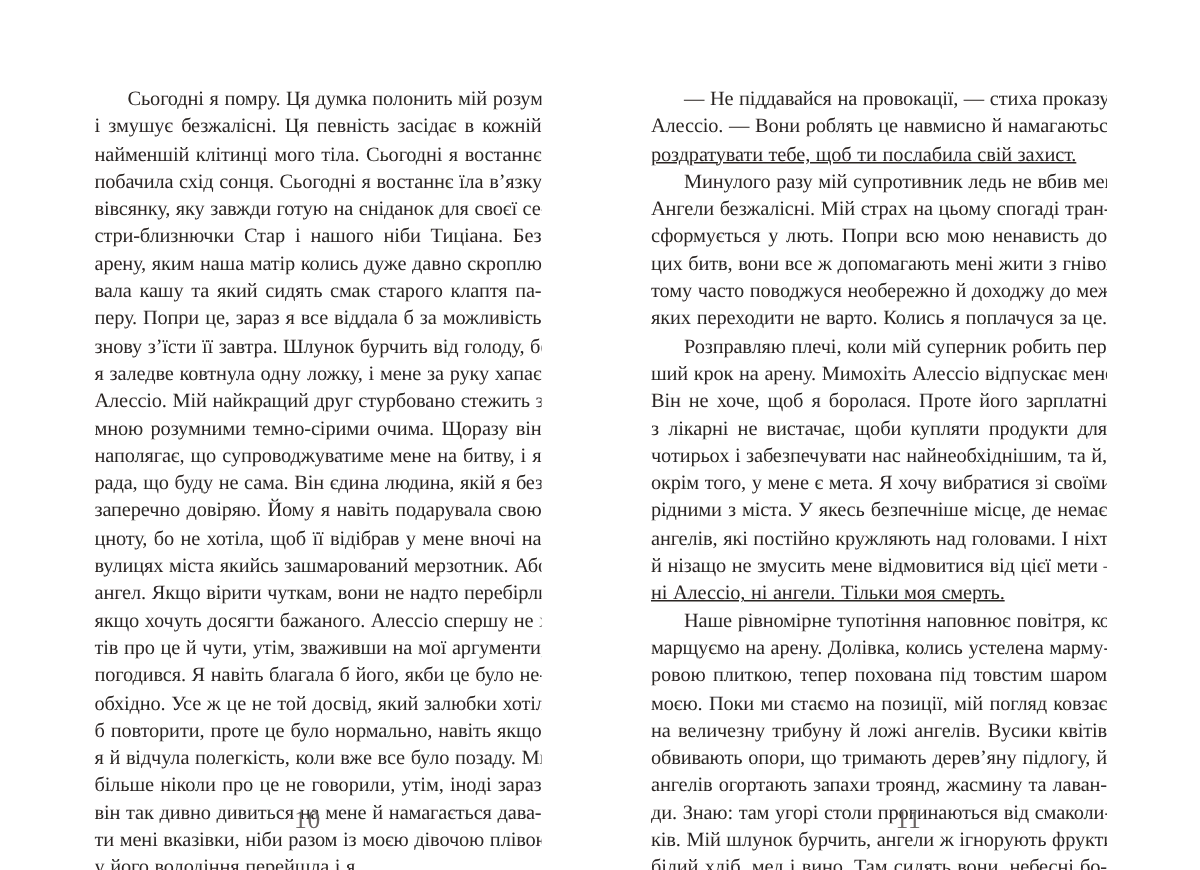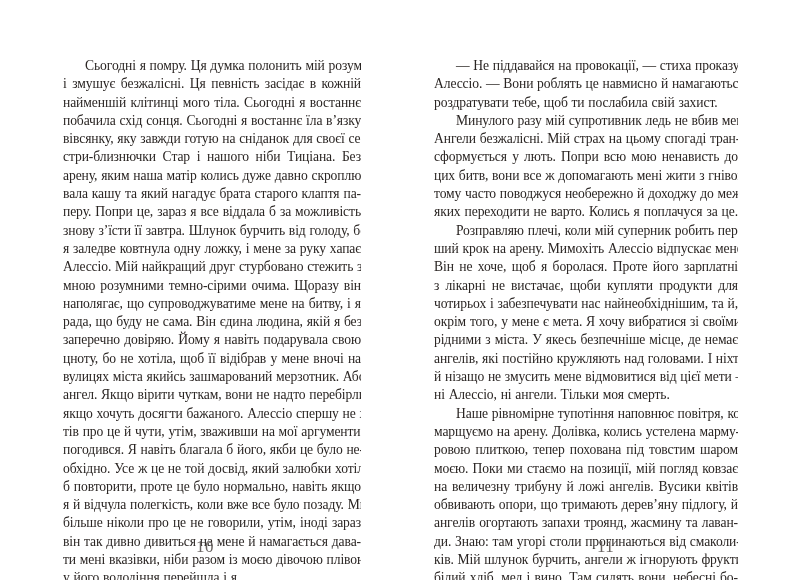--- a/index.html
+++ b/index.html
@@ -42,20 +42,21 @@
     .line {
       display: block;
       white-space: nowrap;
       text-align: justify;
       text-align-last: justify;
       height: 18.3px;
       overflow: hidden;
     }
     .line.last {
       text-align-last: left;
+      text-decoration: underline;
     }
     .line.indent {
       text-indent: 22px;
     }
     .page-number {
       position: absolute;
       top: 537px;
       font-size: 17px;
       color: #6a6462;
       letter-spacing: 0.5px;
@@ -70,21 +71,21 @@
 
   <div class="page page-left">
     <div class="text-block">
       <span class="line indent">Сьогодні я помру. Ця думка полонить мій розум</span>
       <span class="line">і змушує безжалісні. Ця певність засідає в кожній</span>
       <span class="line">найменшій клітинці мого тіла. Сьогодні я востаннє</span>
       <span class="line">побачила схід сонця. Сьогодні я востаннє їла в’язку</span>
       <span class="line">вівсянку, яку завжди готую на сніданок для своєї се-</span>
       <span class="line">стри-близнючки Стар і нашого ніби Тиціана. Без</span>
       <span class="line">арену, яким наша матір колись дуже давно скроплю-</span>
-      <span class="line">вала кашу та який нагадує брата старого клаптя па-</span>
+      <span class="line">вала кашу та який сидять смак старого клаптя па-</span>
       <span class="line">перу. Попри це, зараз я все віддала б за можливість</span>
       <span class="line">знову з’їсти її завтра. Шлунок бурчить від голоду, бо</span>
       <span class="line">я заледве ковтнула одну ложку, і мене за руку хапає</span>
       <span class="line">Алессіо. Мій найкращий друг стурбовано стежить за</span>
       <span class="line">мною розумними темно-сірими очима. Щоразу він</span>
       <span class="line">наполягає, що супроводжуватиме мене на битву, і я</span>
       <span class="line">рада, що буду не сама. Він єдина людина, якій я без-</span>
       <span class="line">заперечно довіряю. Йому я навіть подарувала свою</span>
       <span class="line">цноту, бо не хотіла, щоб її відібрав у мене вночі на</span>
       <span class="line">вулицях міста якийсь зашмарований мерзотник. Або</span>

